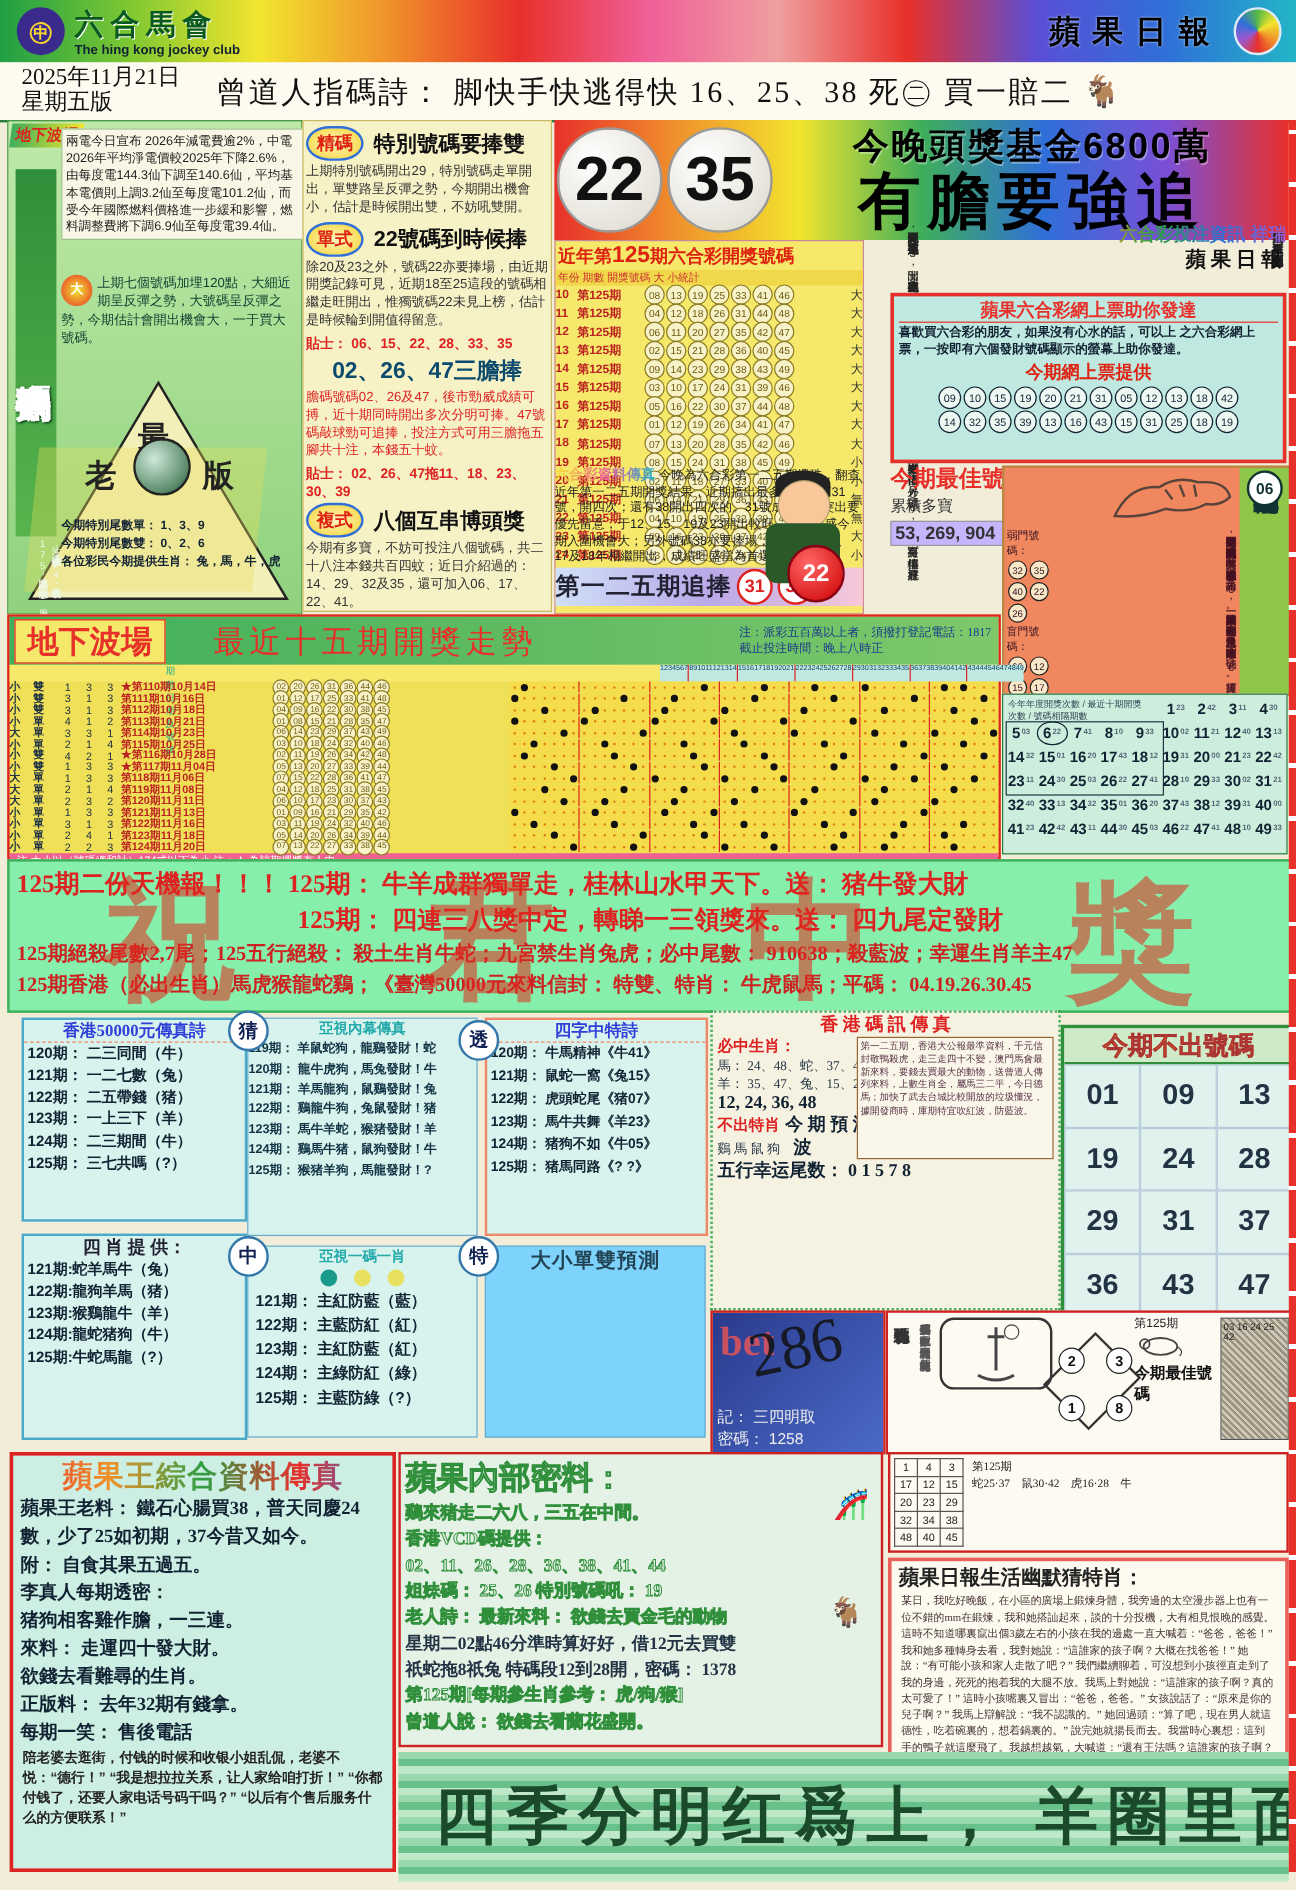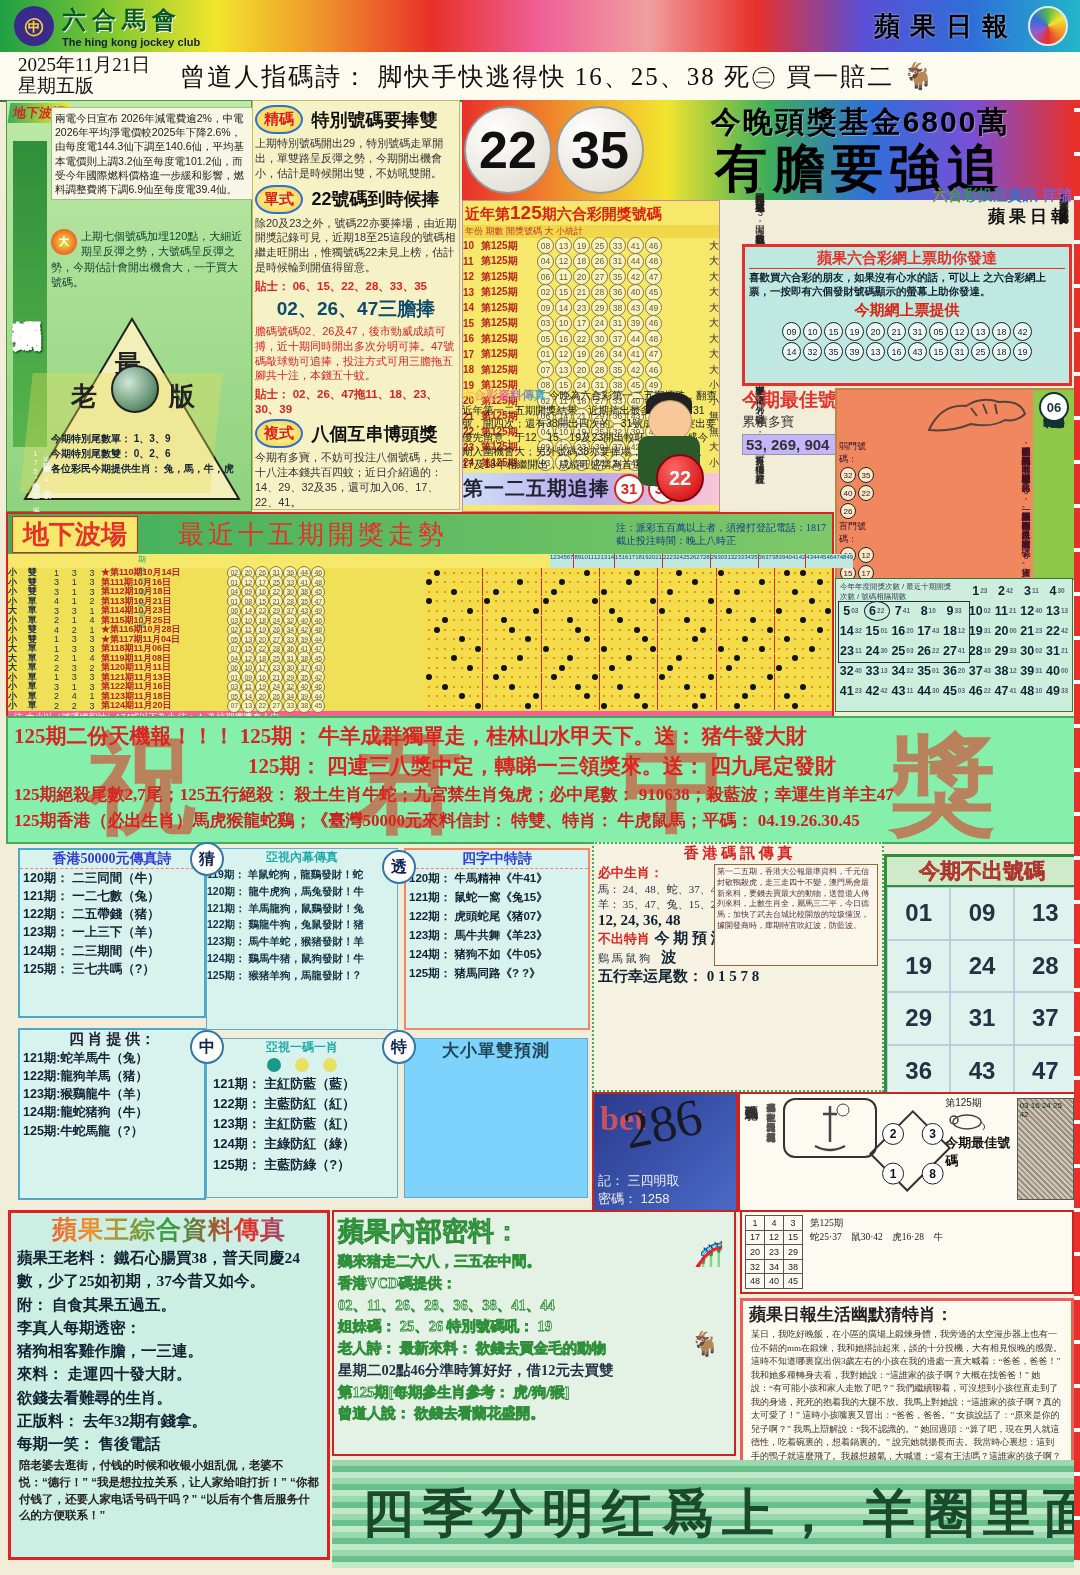--- a/index.html
+++ b/index.html
@@ -1966,20 +1966,21 @@
 </div>
 
 <div class="abs bottom-mid">
   <div class="bm-line"><span class="bm-outline" style="font-size:26px;">蘋果內部密料：</span></div>
   <div class="bm-line bm-outline">鷄來猪走二六八，三五在中間。</div>
   <div class="bm-line"><span class="bm-outline">香港VCD碼提供：</span></div>
   <div class="bm-line bm-outline">02、11、26、28、36、38、41、44</div>
   <div class="bm-line bm-outline">姐妹碼： 25、26  特別號碼吼： 19</div>
   <div class="bm-line bm-outline">老人詩： 最新來料： 欲錢去買金毛的動物</div>
   <div class="bm-line">星期二02點46分準時算好好，借12元去買雙</div>
+  <div class="bm-line">祇蛇拖8祇兔 特碼段12到28開，密碼： 1378</div>
   <div class="bm-line bm-outline">第125期[每期參生肖參考： 虎/狗/猴]</div>
   <div class="bm-line bm-outline">曾道人說： 欲錢去看蘭花盛開。</div>
   <div class="horse-icon" style="right:10px;top:28px;">🎢</div>
   <div class="goat2-icon" style="right:14px;top:118px;">🐐</div>
 </div>
 
 <div class="abs zodiac-strip">
   <table class="zs-table">
       <tbody>
         <tr>

